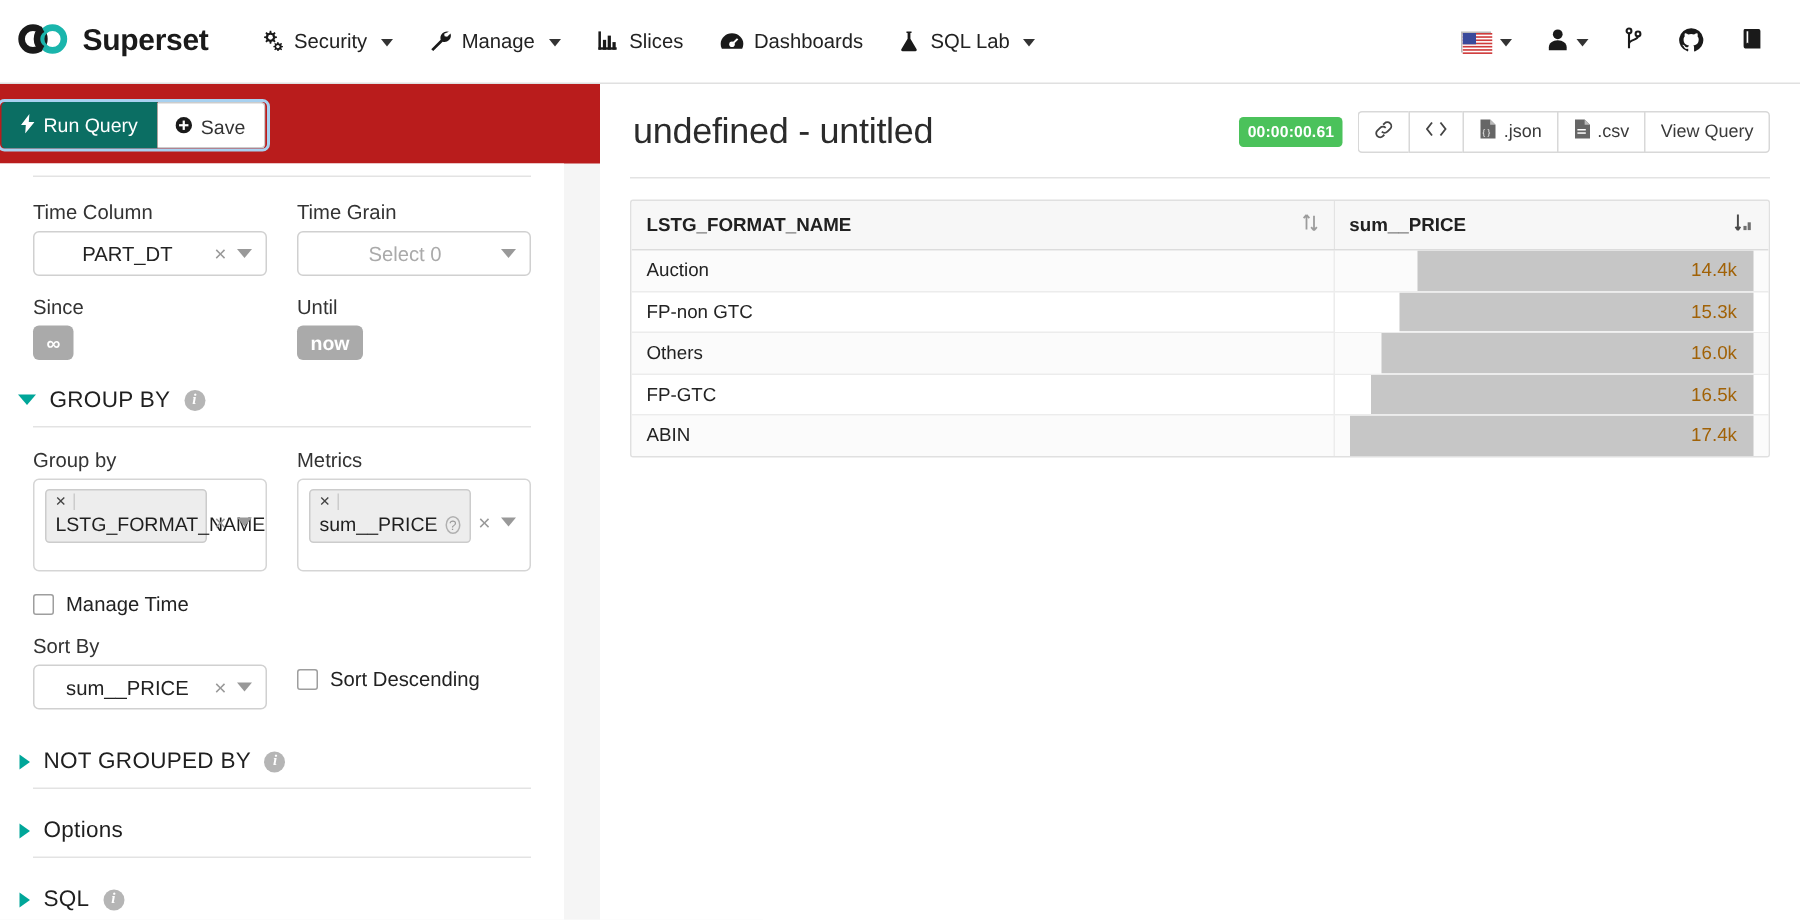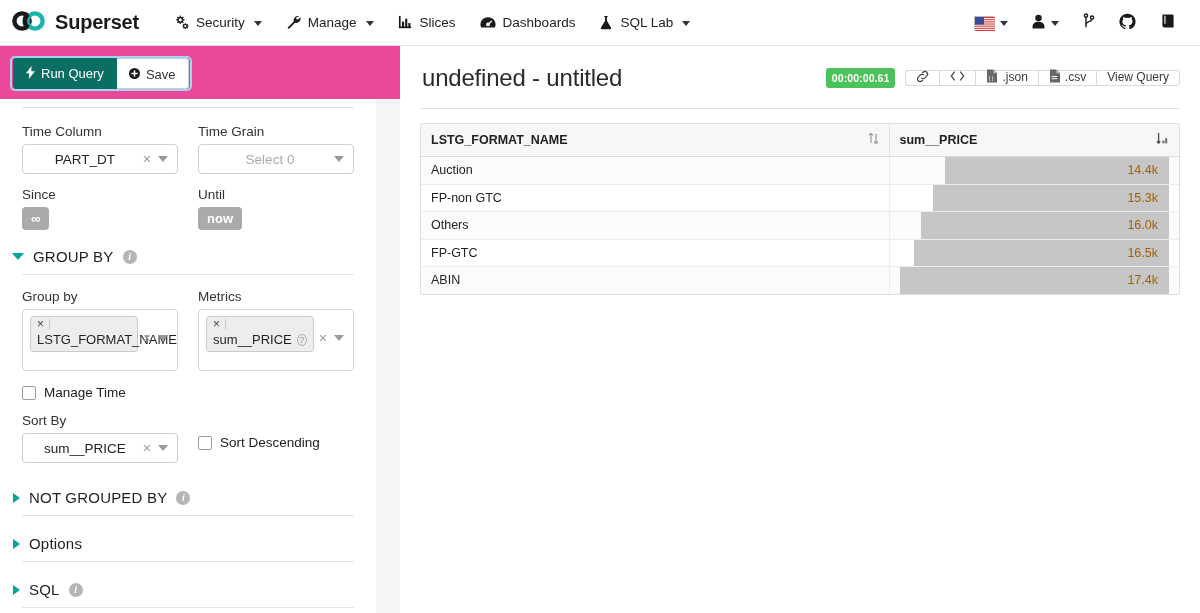--- a/index.html
+++ b/index.html
@@ -10,21 +10,21 @@
     overflow: hidden;
     background: #ffffff;
     font-family: "Liberation Sans", sans-serif;
     font-size: 13px;
     color: #263238;
     -webkit-font-smoothing: antialiased;
   }
 
   
   .navbar {
-    height: 46px;
+    height: 56px;
     background: #ffffff;
     border-bottom: 1px solid #e0e0e0;
     display: flex;
     align-items: center;
     padding: 0 14px 0 12px;
     position: relative;
   }
   .brand {
     display: flex;
     align-items: center;
@@ -88,22 +88,22 @@
   
   .left-col {
     width: 400px;
     flex: 0 0 400px;
     background: #f5f5f5;
     display: flex;
     flex-direction: column;
     overflow: hidden;
   }
   .query-bar {
-    padding: 12px 0 10px 12px;
-    background: #ec4899;
+    padding: 12px 0 10px 0;
+    background: #b91c1c;
   }
   .btn-group {
     display: inline-flex;
     margin-left: 0;
     border-radius: 3px;
     outline: 2px solid #a8d1f0;
     outline-offset: 0px;
   }
   .btn {
     display: inline-flex;
@@ -355,21 +355,21 @@
     border-right: none;
     background: #fff;
     font-size: 12px;
     color: #3a3a3a;
     padding: 6px 10px;
     display: flex;
     align-items: center;
     gap: 4px;
     cursor: pointer;
     line-height: 1.1;
-    height: 16px;
+    height: 28px;
   }
   .tool-btn:first-child { border-radius: 3px 0 0 3px; }
   .tool-btn:last-child { border-right: 1px solid #d8d8d8; border-radius: 0 3px 3px 0; }
   .chart-hr {
     border: 0;
     border-top: 1px solid #e3e3e3;
     margin: 16px 0 14px 0;
   }
 
   .tbl-wrap {

